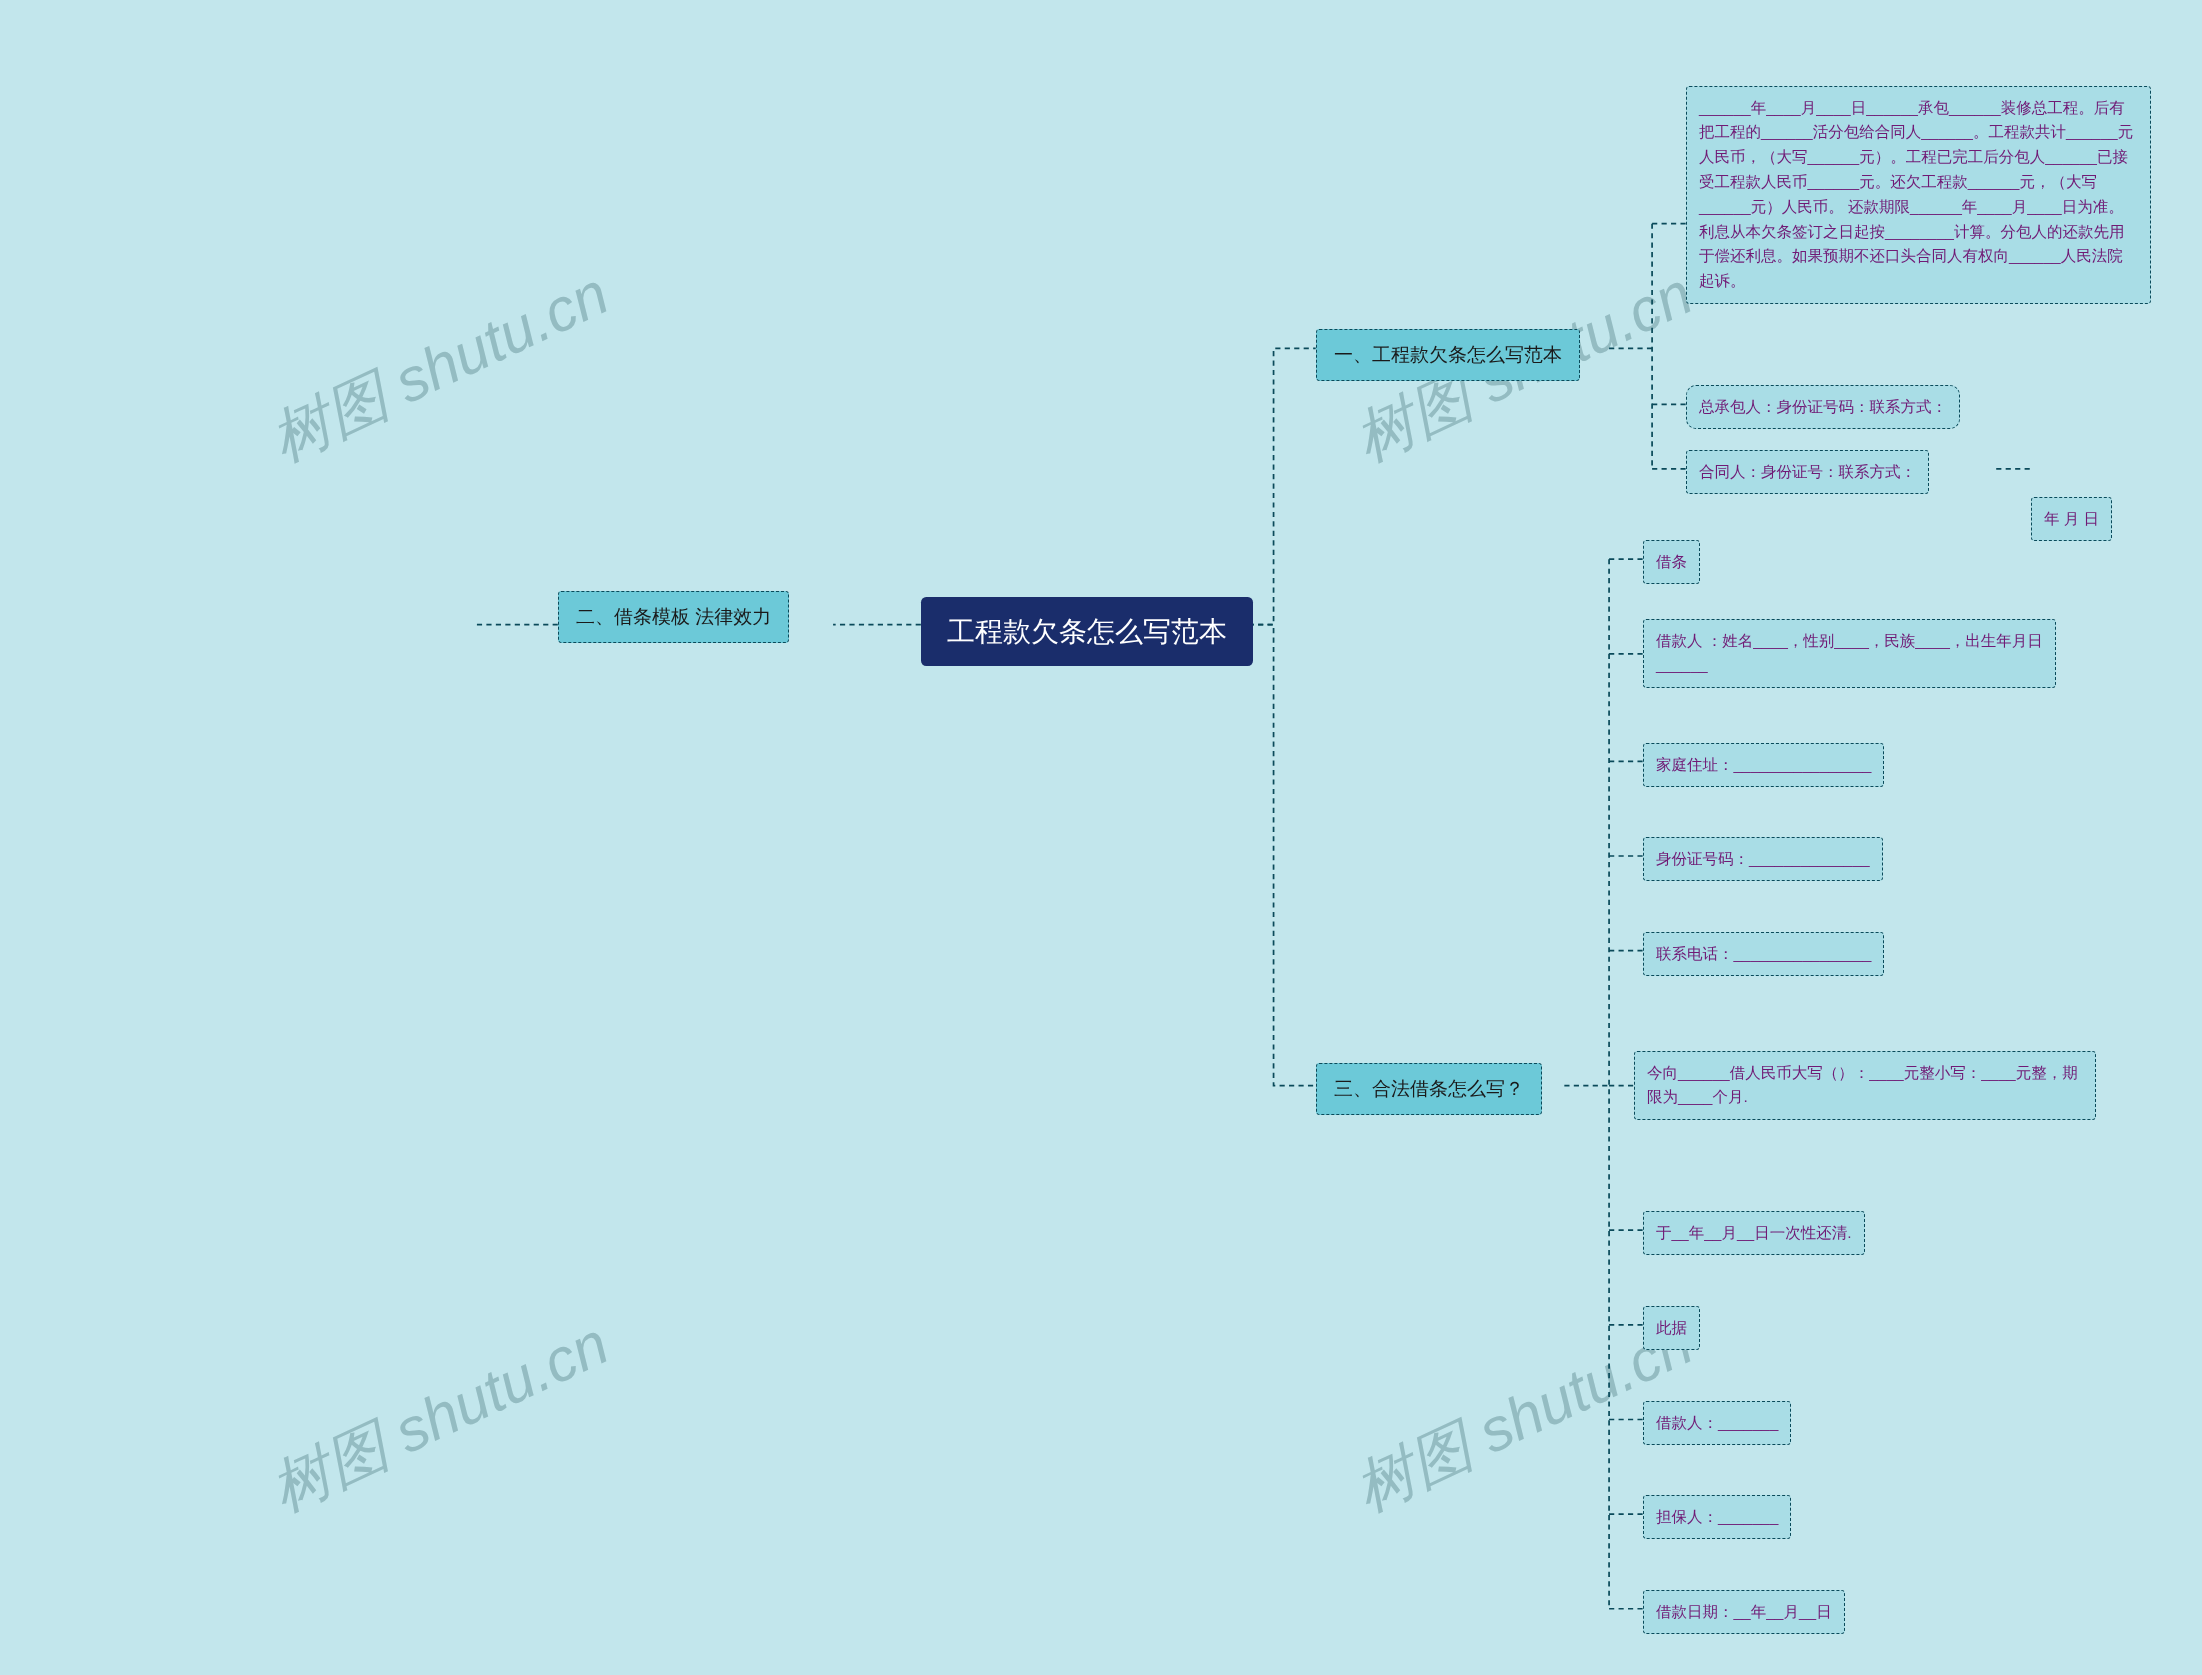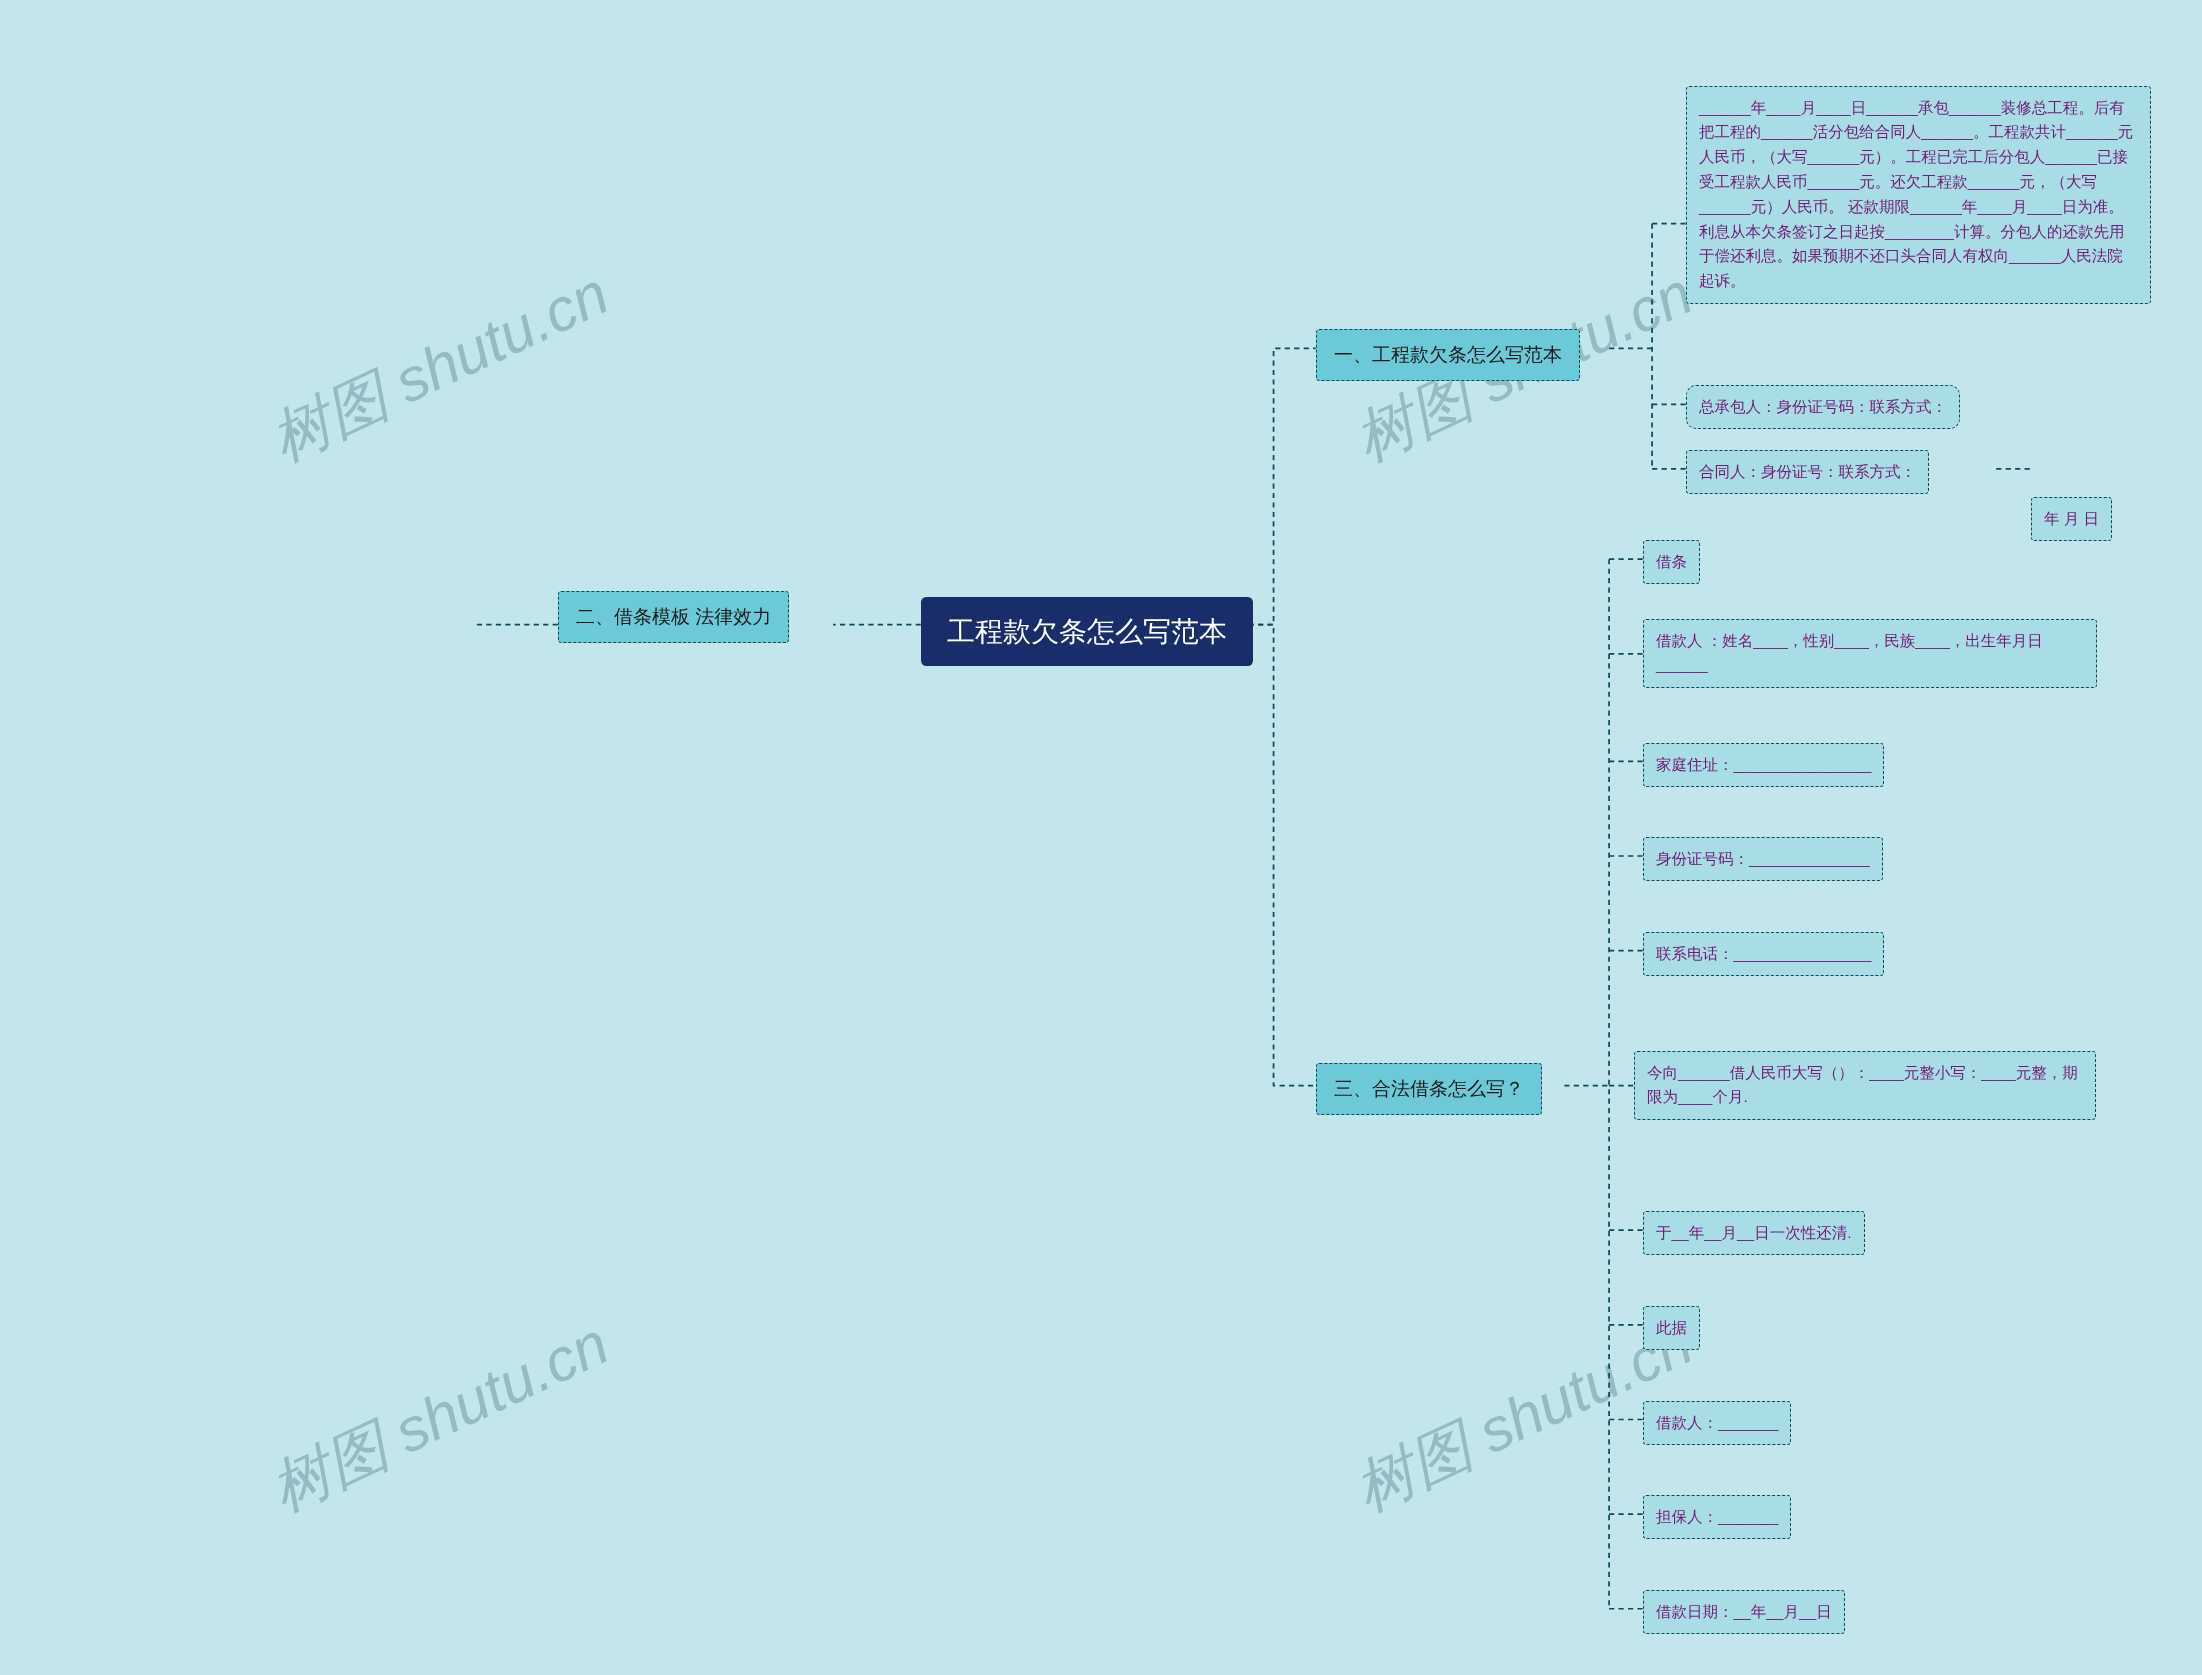--- a/index.html
+++ b/index.html
@@ -143,21 +143,21 @@
     <span>二、借条模板 法律效力</span>
   </div>
 
   <div class="node branch" style="left:1316px; top:1063px;">
     <span>三、合法借条怎么写？</span>
   </div>
 
   <div class="node leaf leaf-narrow" style="left:1643px; top:540px;">
     <span>借条</span>
   </div>
-  <div class="node leaf" style="left:1643px; top:619px; width:454px;">
+  <div class="node leaf" style="left:1643px; top:619px; width:413px;">
     <span>借款人 ：姓名____，性别____，民族____，出生年月日______</span>
   </div>
   <div class="node leaf leaf-narrow" style="left:1643px; top:743px;">
     <span>家庭住址：________________</span>
   </div>
   <div class="node leaf leaf-narrow" style="left:1643px; top:837px;">
     <span>身份证号码：______________</span>
   </div>
   <div class="node leaf leaf-narrow" style="left:1643px; top:932px;">
     <span>联系电话：________________</span>

